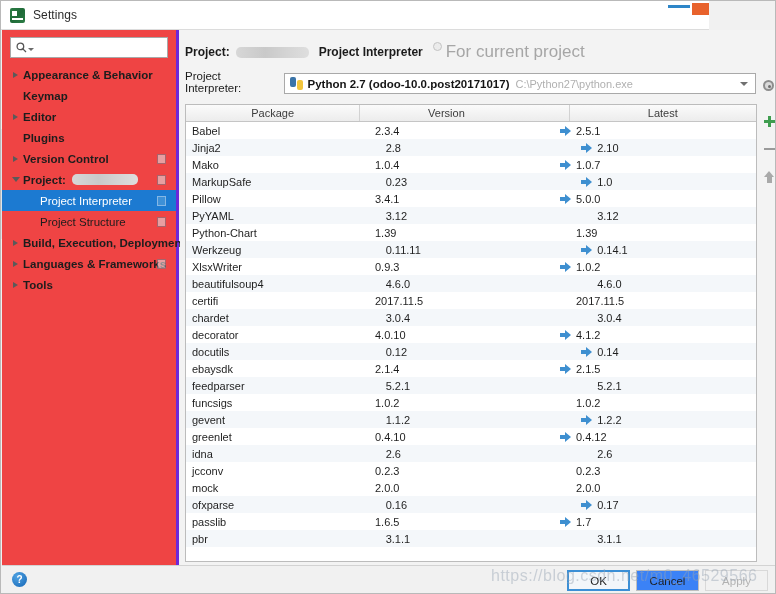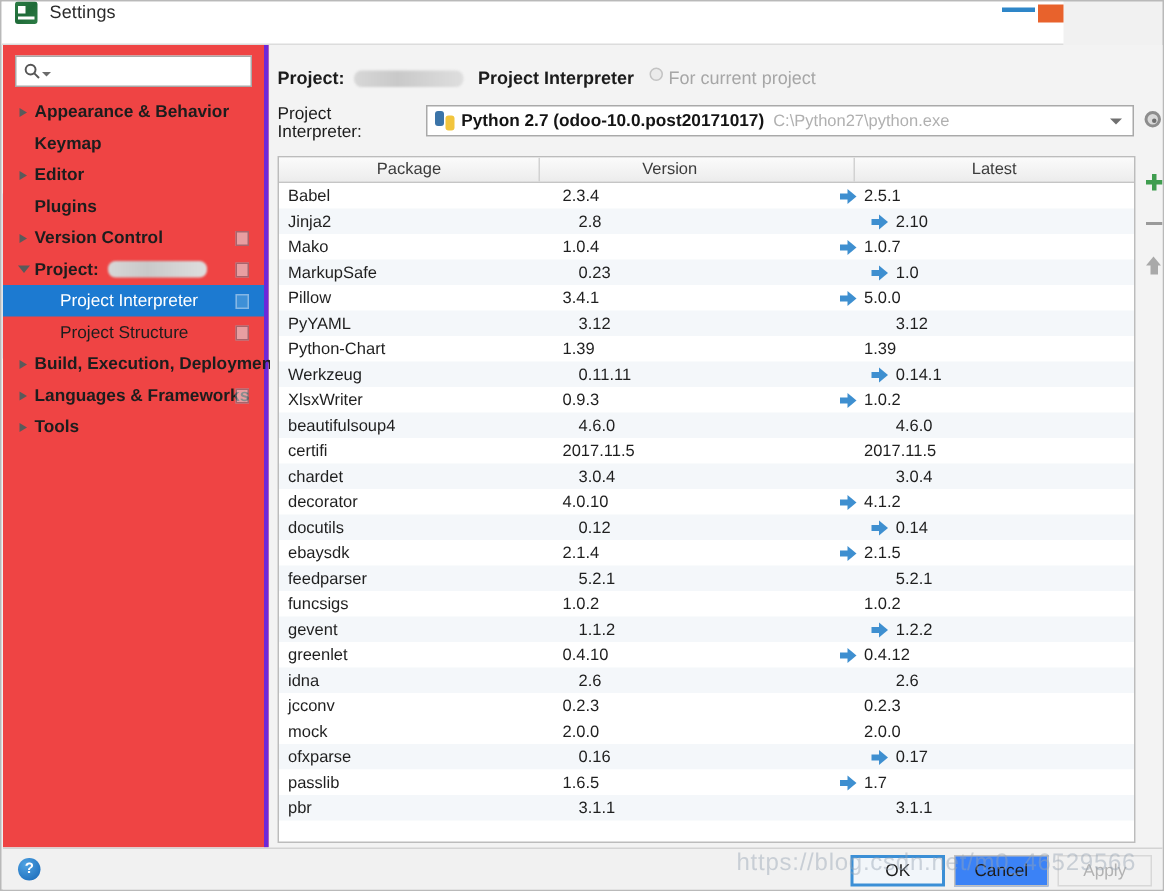--- a/index.html
+++ b/index.html
@@ -17,21 +17,21 @@
     border: 1px solid #b9b9b9;
     overflow: hidden;
   }
 
   
   .titlebar {
     position: absolute; top: 0; left: 0;
     width: 708px; height: 29px;
     background: #ffffff;
     border-bottom: 1px solid #dcdcdc;
-    display: flex; 
+    display: flex; align-items: center;
     padding-left: 9px;
   }
   .title-icon {
     width: 15px; height: 15px;
     background: linear-gradient(135deg,#2d7d46 0%,#1f6b38 50%,#2d7d46 100%);
     border-radius: 2px;
     position: relative;
     margin-right: 8px;
     flex: none;
   }
@@ -180,31 +180,31 @@
   .crumb {
     display: flex; align-items: center;
     height: 24px;
     padding-left: 5px;
     margin-top: 10px;
     font-size: 12px;
   }
   .crumb b { color: #1b1b1b; }
   .crumb .sep { width: 10px; }
   .crumb .muted {
-    color: #a6a6a6; font-size: 12px;
+    color: #a6a6a6; font-size: 17px;
     display: flex; align-items: flex-start;
   }
   .crumb .muted .dot {
     width: 9px; height: 9px; border-radius: 50%;
     border: 1px solid #c3c3c3;
     margin-right: 4px; background: #ebebeb;
   }
 
   .interp-row {
-    display: flex; align-items: flex-start;
+    display: flex; align-items: flex-end;
     padding-left: 5px;
     margin-top: 6px;
   }
   .interp-label { font-size: 11.5px; color: #1b1b1b; }
   .combo {
     position: relative;
     margin-left: 7px;
     width: 491px; height: 21px;
     background: #ffffff;
     border: 1px solid #a9a9a9;

